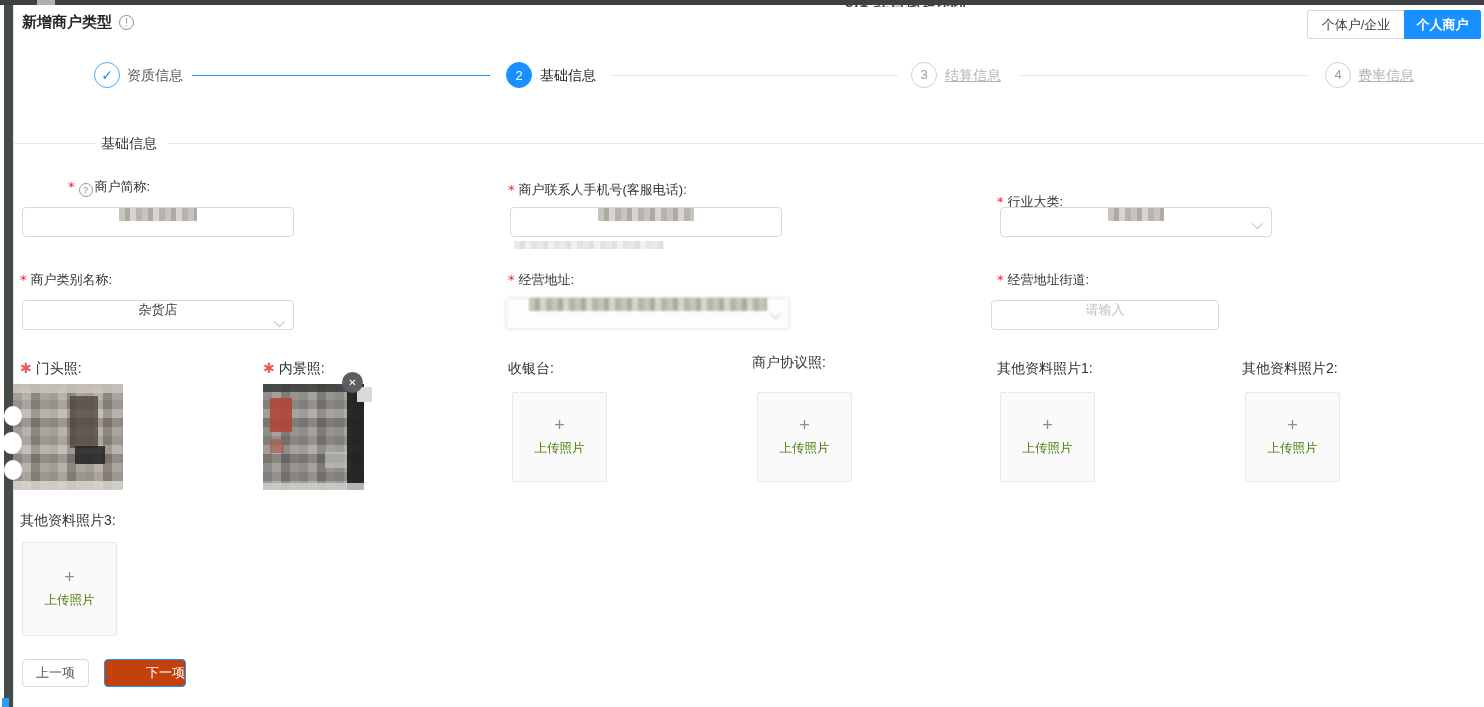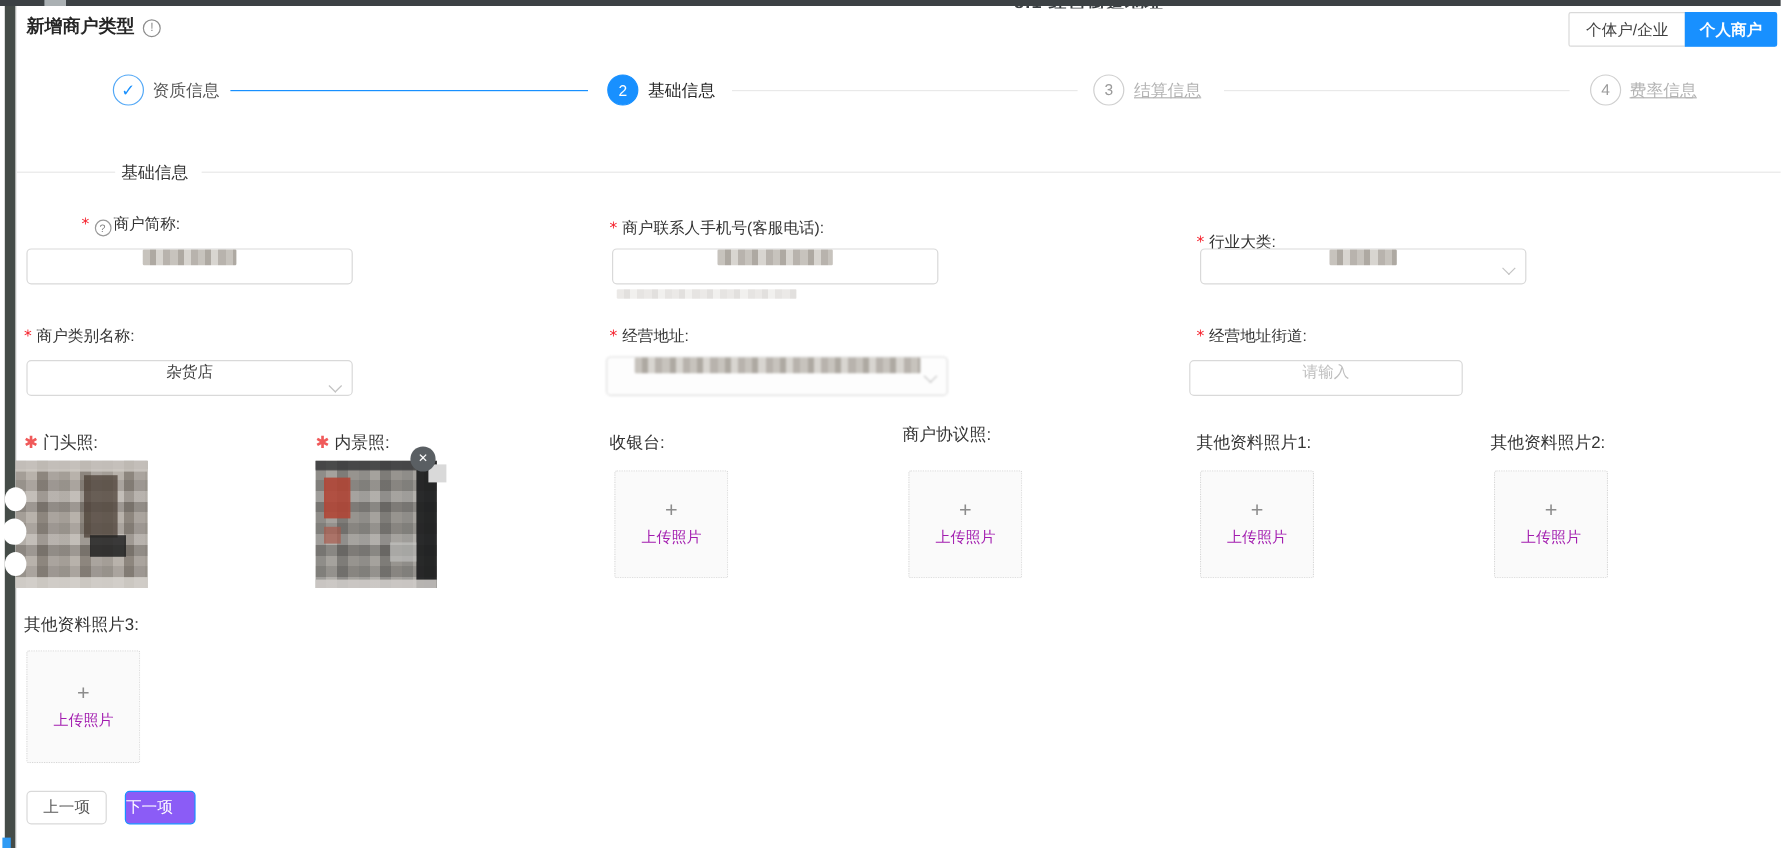--- a/index.html
+++ b/index.html
@@ -60,40 +60,40 @@
   .redact { height:13px; border-radius:1px; filter:blur(0.6px);
     background:repeating-linear-gradient(90deg,#c7c3bd 0 6px,#aea9a2 6px 11px,#d8d5d0 11px 17px,#b8b3ad 17px 23px); }
   .blur-box { filter:blur(0.9px); background:#fdfdfd; border:1px solid #dedede; }
   .ghost { opacity:.35; }
 
   
   .u-label { font-size:14px; color:#333; }
   .upload-box { background:#fafafa; border:1px dotted #d6d6d6; border-radius:2px; cursor:pointer;
     display:flex; flex-direction:column; align-items:center; justify-content:center; gap:7px; }
   .plus { font-size:18px; color:#8c8c8c; line-height:16px; }
-  .u-text { font-size:12.5px; color:#a21caf; }
+  .u-text { font-size:12.5px; color:#4d7c0f; }
 
   
   .thumb { z-index:5; }
   .mosaic-a { background:
       repeating-linear-gradient(0deg, rgba(255,255,255,.16) 0 9px, rgba(0,0,0,.08) 9px 18px, rgba(0,0,0,0) 18px 27px, rgba(0,0,0,.15) 27px 36px),
       repeating-linear-gradient(90deg,#a49e97 0 9px,#b8b2ab 9px 18px,#8d867e 18px 27px,#aaa49e 27px 36px); }
   .mosaic-b { background:
       repeating-linear-gradient(0deg, rgba(255,255,255,.14) 0 9px, rgba(0,0,0,.10) 9px 18px, rgba(0,0,0,0) 18px 27px, rgba(0,0,0,.17) 27px 36px),
       repeating-linear-gradient(90deg,#8f8d89 0 9px,#a5a29d 9px 18px,#7e7c78 18px 27px,#97948f 27px 36px); }
   .patch { position:absolute; }
   .blob { position:absolute; background:#fff; border-radius:50%; }
   .close-btn { left:342px; top:372px; width:21px; height:21px; border-radius:50%; background:#5a5f63;
     color:#fff; font-size:10px; text-align:center; line-height:21px; z-index:7; cursor:pointer; }
 
   
   .btn-prev { left:22px; top:659px; width:67px; height:28px; background:#fff; border:1px solid #d9d9d9;
     border-radius:4px; font-size:13px; color:#595959; text-align:center; line-height:26px; cursor:pointer; }
-  .btn-next { left:104px; top:659px; width:59px; height:28px; background:#8b5cf6; border:1px solid #1890ff;
-    border-radius:4px; font-size:13px; color:#fff; text-align:left; line-height:26px; cursor:pointer; }
+  .btn-next { left:104px; top:659px; width:82px; height:28px; background:#c2410c; border:1px solid #1890ff;
+    border-radius:4px; font-size:13px; color:#fff; text-align:right; line-height:26px; cursor:pointer; }
 </style>
 </head>
 <body>
 
 <div class="page">
 
   <div class="abs bg-clip-text">8.1 经营街道地址</div>
   <div class="abs bg-top-strip"></div>
   <div class="abs bg-top-notch"></div>
   <div class="abs bg-left-strip"></div>

